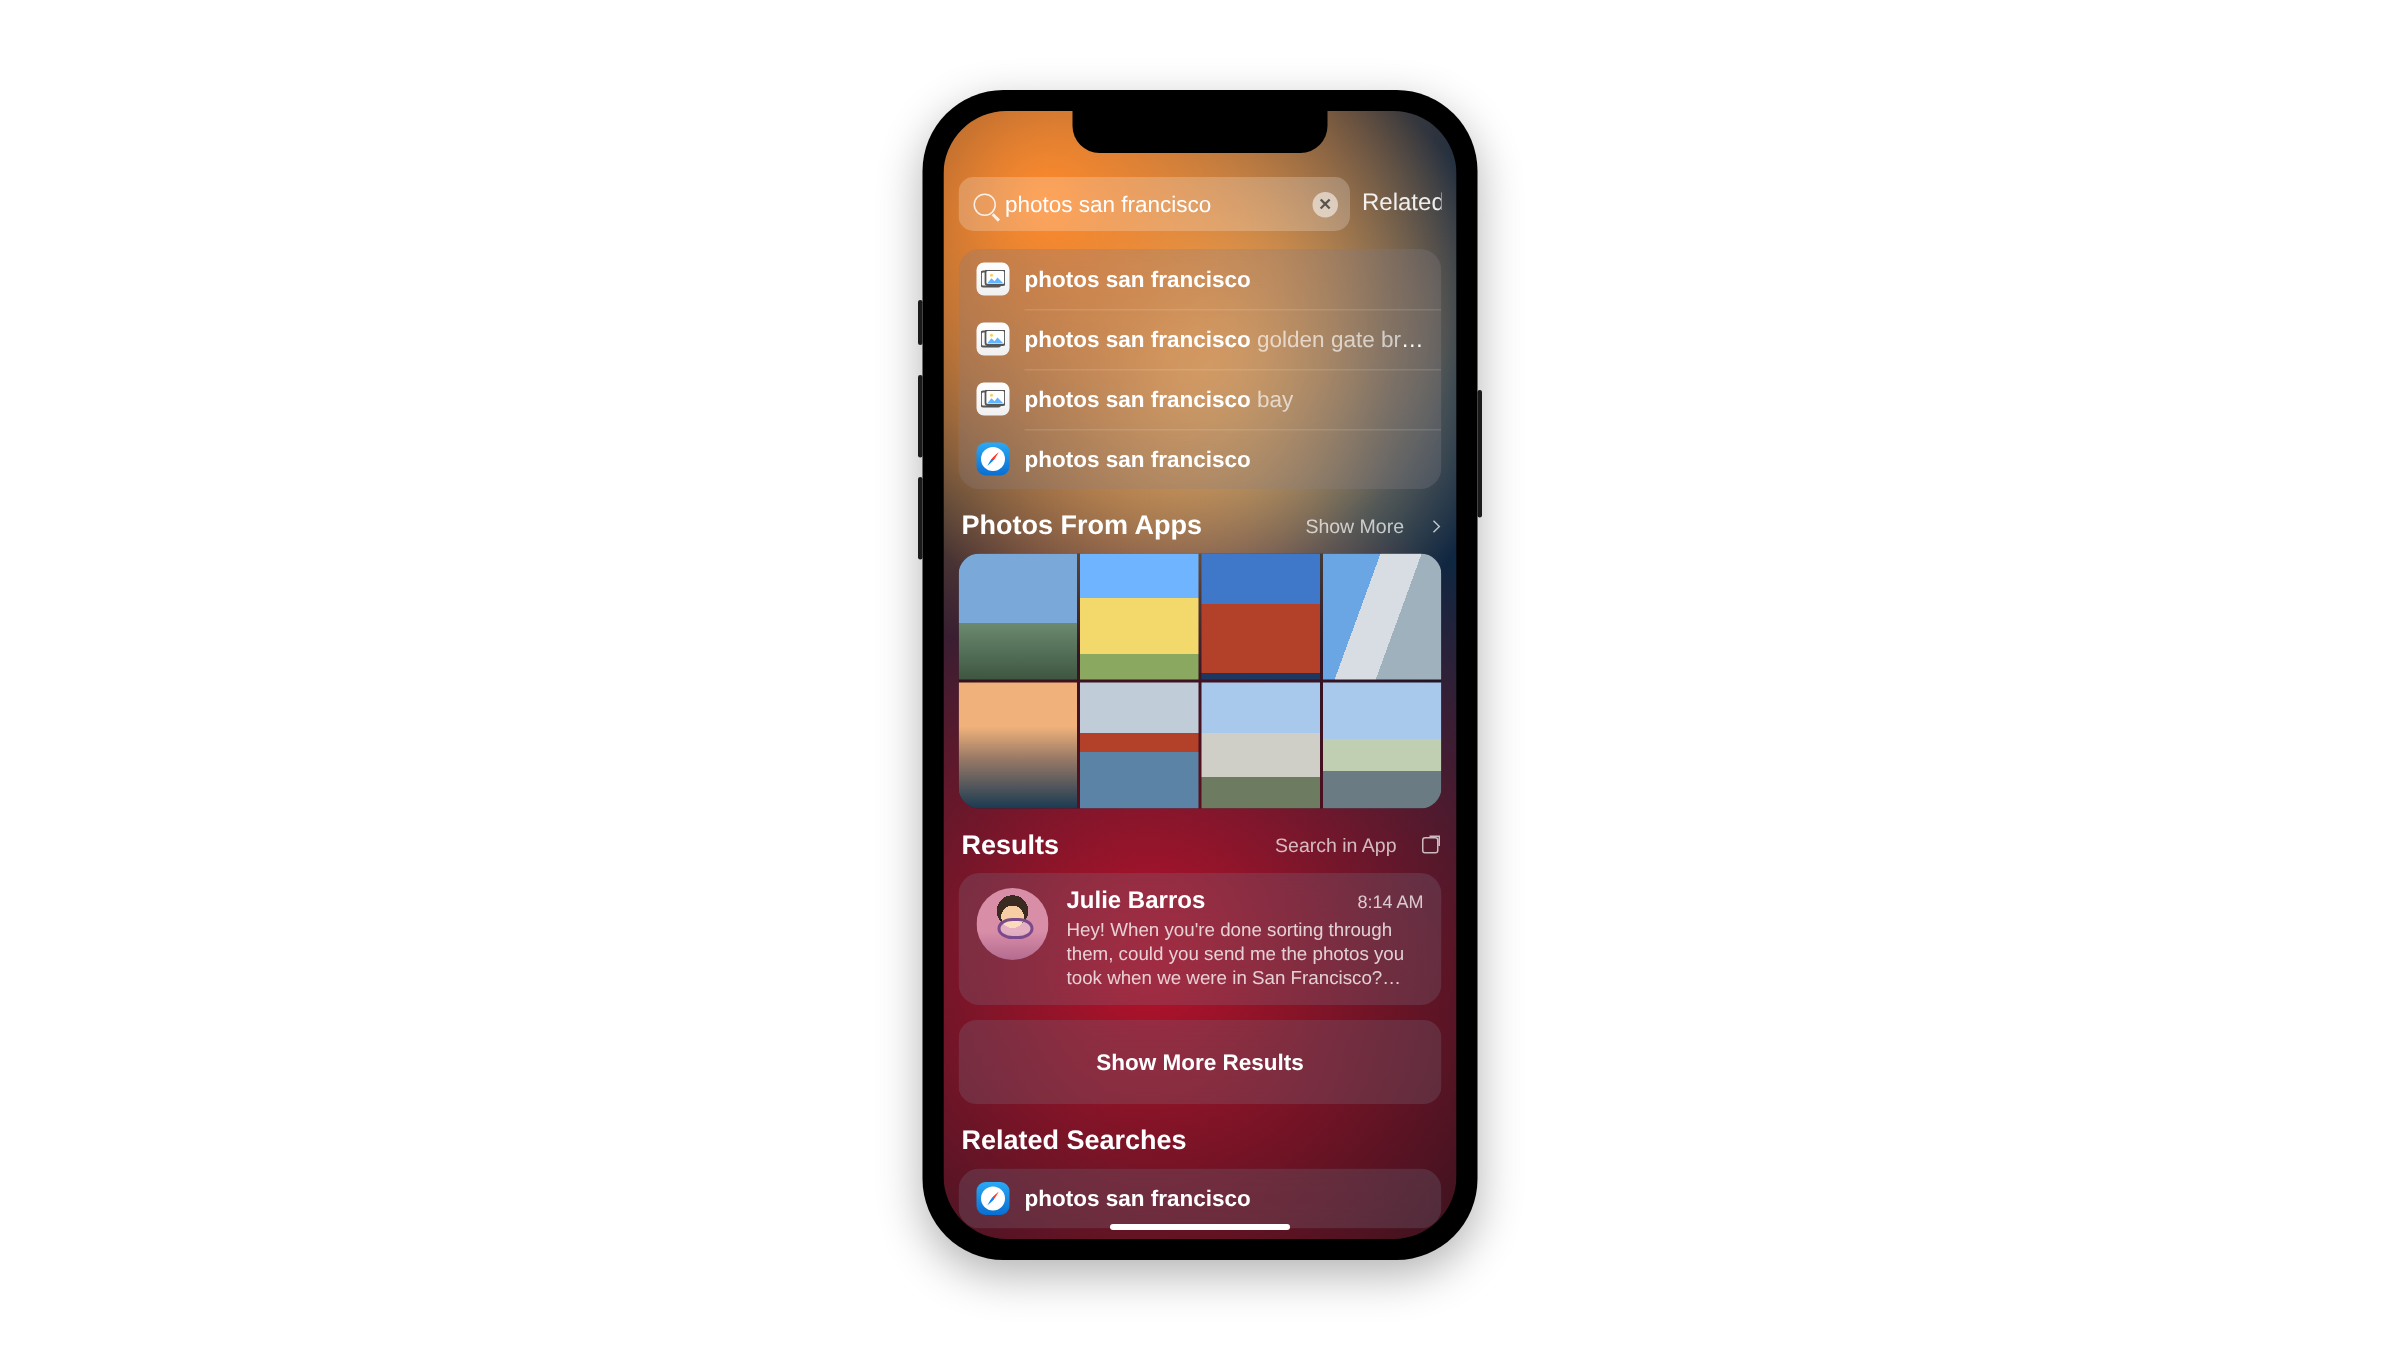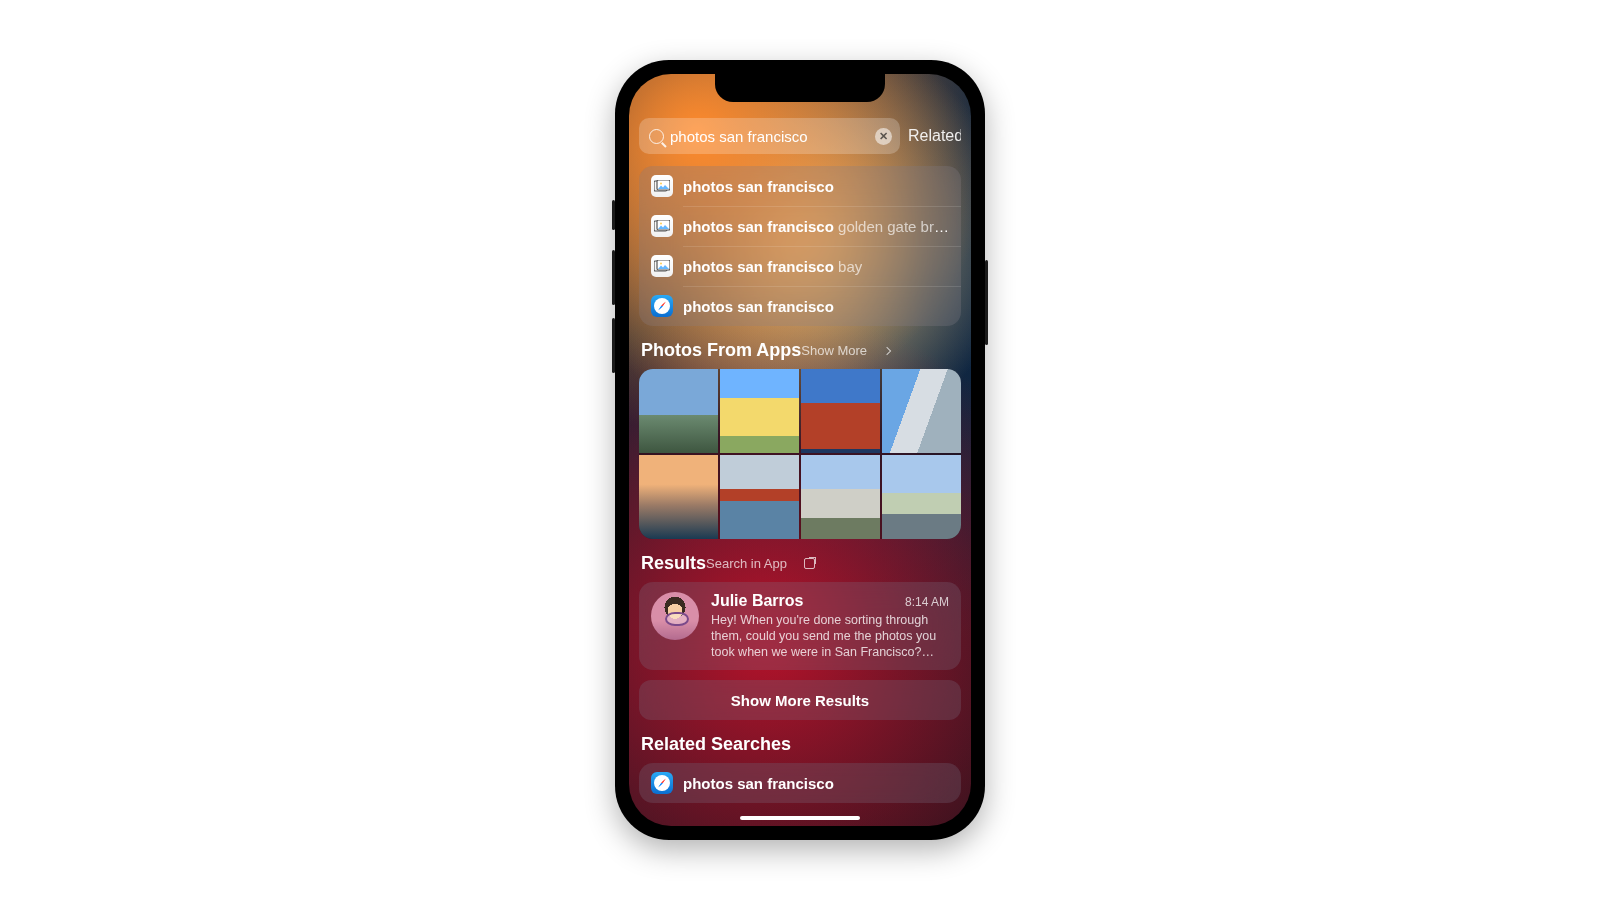--- a/index.html
+++ b/index.html
@@ -75,21 +75,21 @@
   .sug-item { display:flex; align-items:center; gap:10px; padding:9px 12px; position:relative; cursor:pointer; }
   .sug-item + .sug-item::before { content:""; position:absolute; left:44px; right:0; top:0; height:1px; background:rgba(255,255,255,.12);}
   .sug-icon { width:22px;height:22px;border-radius:5px;display:flex;align-items:center;justify-content:center;flex-shrink:0;}
   .photos-ic { background:linear-gradient(180deg,#fff,#f0f0f0); }
   .photos-ic svg { width:16px;height:12px; }
   .safari-ic { background:linear-gradient(180deg,#2aa9f5,#0a6ed1); border-radius:6px;}
   .safari-ic .inner{width:16px;height:16px;border-radius:50%;background:#fff;position:relative;}
   .safari-ic .inner::after{content:"";position:absolute;left:50%;top:50%;width:2px;height:12px;background:linear-gradient(#ff3b30 50%,#0a84ff 50%);transform:translate(-50%,-50%) rotate(40deg);clip-path:polygon(50% 0,100% 50%,50% 100%,0 50%);}
   .sug-text { font-size:15px; white-space:nowrap; overflow:hidden; text-overflow:ellipsis;}
   .sug-text .rest { color:rgba(255,255,255,.65); font-weight:400;}
-  .section-head { display:flex; align-items:center; margin:14px 2px 8px; }
+  .section-head { display:flex; justify-content:space-between; align-items:center; margin:14px 2px 8px; }
   .section-head h3 { font-size:18px; font-weight:700; }
   .section-head .link { font-size:13px; color:rgba(255,255,255,.7); display:flex; align-items:center; gap:17px; cursor:pointer;}
   .chev { display:inline-block;width:6px;height:6px;border-right:1.6px solid currentColor;border-top:1.6px solid currentColor;transform:rotate(45deg);}
   .ext-ic { width:11px;height:11px;border:1.3px solid currentColor;border-radius:2px;position:relative;display:inline-block;}
   .ext-ic::after{content:"";position:absolute;right:-2px;top:-2px;width:6px;height:6px;border-top:1.3px solid currentColor;border-right:1.3px solid currentColor;}
   .photo-grid { border-radius:14px; overflow:hidden; display:grid; grid-template-columns:repeat(4,1fr); grid-template-rows:repeat(2,1fr); gap:2px; height:170px; background:rgba(0,0,0,.3);}
   .ph { background-size:cover; background-position:center; cursor:pointer;}
   .ph1{background:linear-gradient(180deg,#7aa8d8 55%,#6b8a70 55%,#3e5640 100%);}
   .ph2{background:linear-gradient(180deg,#6fb4ff 35%,#f3d96c 35% 80%,#8aa860 80%);}
   .ph3{background:linear-gradient(180deg,#3f78c9 40%,#b34028 40% 95%,#1e3760 95%);}
@@ -105,21 +105,21 @@
       radial-gradient(circle at 50% 32%,#3a2a20 0 26%,transparent 26%),
       linear-gradient(180deg,#d98ea8 60%,#b36b8f 100%);
     position:relative; overflow:hidden;}
   .avatar::after{content:"";position:absolute;left:30%;top:42%;width:20px;height:10px;border:2px solid #7a4a8a;border-radius:50%/60%;background:rgba(255,255,255,.3);}
   .msg-body { flex:1; min-width:0;}
   .msg-head { display:flex; justify-content:space-between; align-items:baseline;}
   .msg-name { font-size:16px; font-weight:600;}
   .msg-time { font-size:12px; color:rgba(255,255,255,.75);}
   .msg-text { font-size:12.5px; color:rgba(255,255,255,.78); line-height:1.28; margin-top:2px;
     display:-webkit-box;-webkit-line-clamp:3;-webkit-box-orient:vertical;overflow:hidden;}
-  .more-btn { margin-top:10px; height:40px; border-radius:12px; display:flex;align-items:center;justify-content:center;font-weight:600;font-size:15px;cursor:pointer;}
+  .more-btn { margin-top:10px; height:56px; border-radius:12px; display:flex;align-items:center;justify-content:center;font-weight:600;font-size:15px;cursor:pointer;}
   .home-ind { position:absolute; bottom:6px; left:50%; transform:translateX(-50%); width:120px; height:4.5px; background:#fff; border-radius:3px;}
 </style>
 </head>
 <body>
 
 <div class="phone">
   <div class="bezel-btn bz-left1"></div>
   <div class="bezel-btn bz-left2"></div>
   <div class="bezel-btn bz-left3"></div>
   <div class="bezel-btn bz-right"></div>

